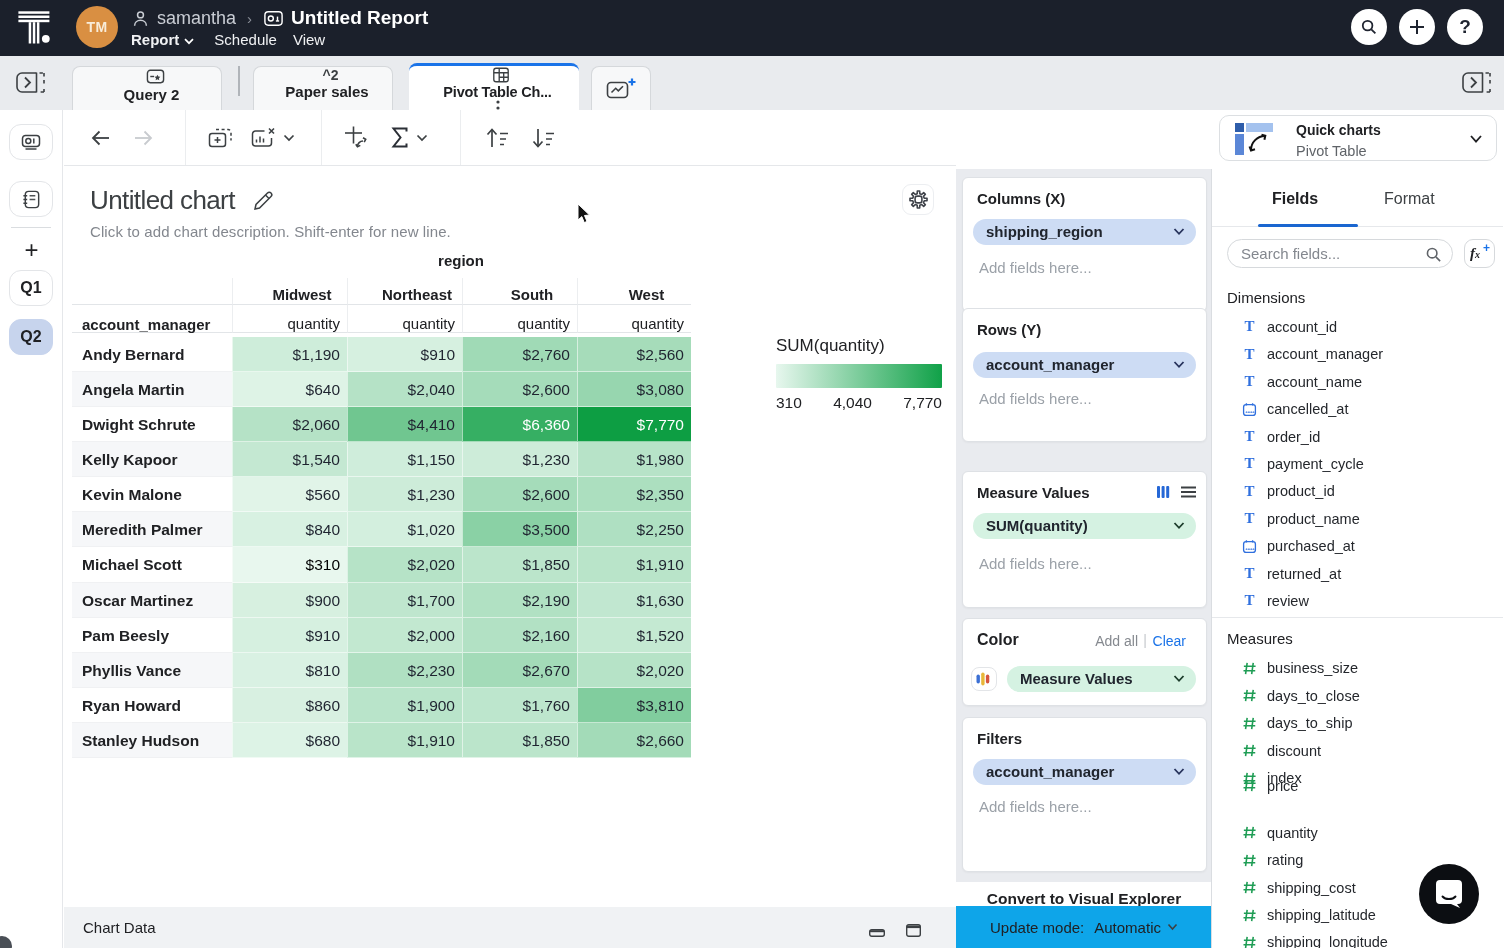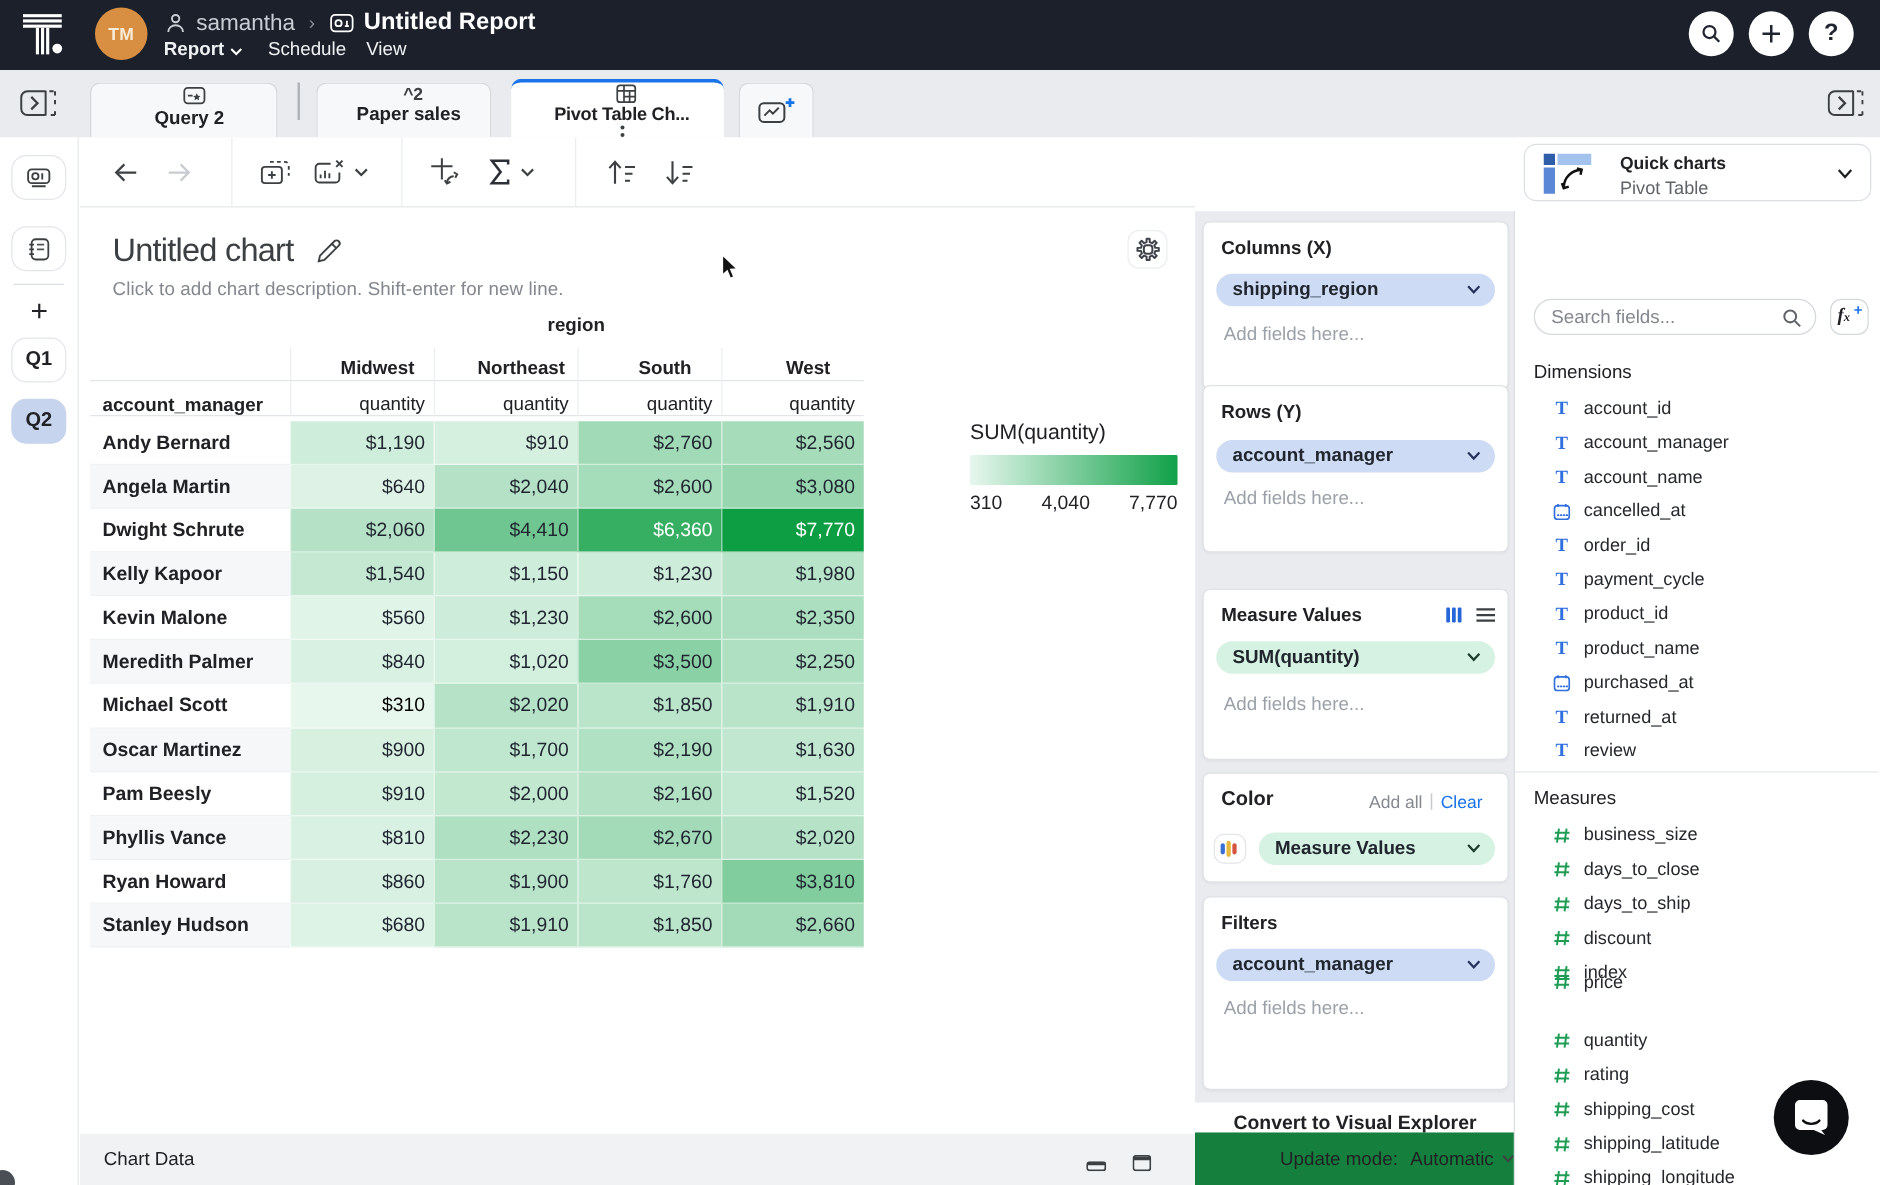--- a/index.html
+++ b/index.html
@@ -452,21 +452,21 @@
     <div class="chip blue" style="top:41px;">account_manager
       <svg class="ccaret" width="12" height="9" viewBox="0 0 12 9" fill="none" stroke="#27335c" stroke-width="1.8">
           <path d="M1.5 2 L6 6.8 L10.5 2"></path>
         </svg>
     </div>
     <div class="addf" style="top:80px;">Add fields here...</div>
   </div>
   <div style="position:absolute;left:0;top:713px;width:256px;height:24px;background:#fff;text-align:center;font-size:15.5px;font-weight:bold;color:#202124;overflow:hidden;">
       <span style="display:block;margin-top:8px;">Convert to Visual Explorer</span>
     </div>
-  <div style="position:absolute;left:0;top:737px;width:256px;height:42px;background:#15803d;display:flex;align-items:center;justify-content:flex-end;font-size:15px;color:#202124;">
+  <div style="position:absolute;left:0;top:737px;width:256px;height:42px;background:#0ea5e9;display:flex;align-items:center;justify-content:center;font-size:15px;color:#202124;">
     <span>Update mode:</span>
       <span style="margin-left:10px;">Automatic</span>
     <svg style="margin-left:6px;" width="11" height="8" viewBox="0 0 11 8" fill="none" stroke="#3c4043" stroke-width="1.6">
         <path d="M1.5 1.5 L5.5 6 L9.5 1.5"></path>
       </svg>
   </div>
 </div>
 
 <div class="abs" style="left:1211px;top:169px;width:1px;height:779px;background:#dadde1;"></div>
 <div class="abs" id="rpanel">
@@ -478,20 +478,25 @@
       <path d="M17 30 a14 14 0 0 1 14-14" fill="none" stroke="#111" stroke-width="2"></path>
       <path d="M15.5 26.5 l1.5 4 4-1.2" fill="none" stroke="#111" stroke-width="2"></path>
       <path d="M27.5 14.8 l3.8 1 -.9 4" fill="none" stroke="#111" stroke-width="2"></path>
     </svg>
     <div style="position:absolute;left:76px;top:6px;font-size:14px;font-weight:bold;color:#202124;">Quick charts</div>
     <div style="position:absolute;left:76px;top:27px;font-size:14.5px;color:#5f6368;">Pivot Table</div>
     <svg style="position:absolute;right:13px;top:18px;" width="14" height="10" viewBox="0 0 14 10" fill="none" stroke="#202124" stroke-width="1.8">
         <path d="M2 2 L7 7.6 L12 2"></path>
       </svg>
   </div>
+  <div id="ftabs">
+    <div style="position:absolute;left:60px;top:28px;font-size:16px;font-weight:bold;color:#202124;">Fields</div>
+    <div style="position:absolute;left:172px;top:28px;font-size:16px;color:#3c4043;">Format</div>
+    <div style="position:absolute;left:46px;top:62px;width:100px;height:3px;background:#1a66d0;border-radius:2px;"></div>
+  </div>
   <div style="position:absolute;left:15px;top:129px;width:226px;height:29px;border:1px solid #d6d9dc;border-radius:15px;">
     <span style="position:absolute;left:13px;top:5px;font-size:15px;color:#83878e;">Search fields...</span>
     <svg style="position:absolute;right:10px;top:6px;" width="17" height="17" viewBox="0 0 18 18" fill="none" stroke="#5f6368" stroke-width="1.7">
         <circle cx="7.6" cy="7.6" r="5"></circle>
         <path d="M11.5 11.5 L16 16"></path>
       </svg>
   </div>
   <div style="position:absolute;left:252px;top:129px;width:31px;height:29px;border:1px solid #d6d9dc;border-radius:9px;">
     <span style="position:absolute;left:5px;top:5px;font-family:'Liberation Serif',serif;font-style:italic;font-weight:bold;font-size:15px;color:#202124;">f<span style="font-size:10px;">x</span></span>
     <span style="position:absolute;right:4px;top:1px;font-size:12px;font-weight:bold;color:#1a73e8;">+</span>

